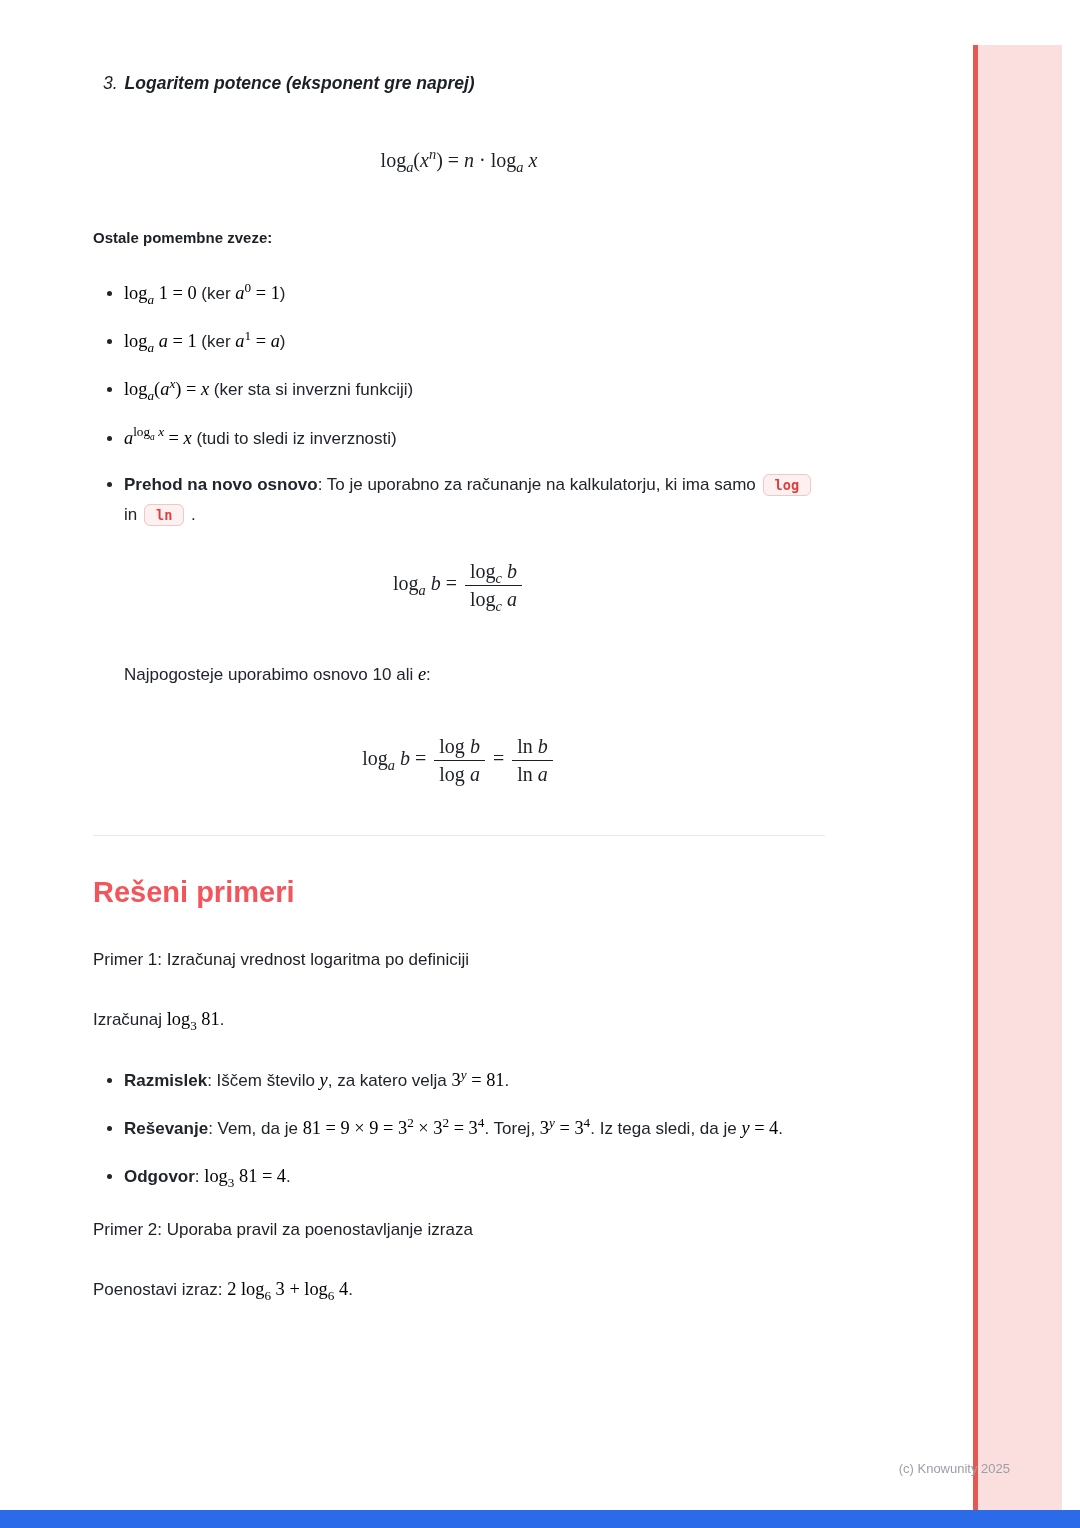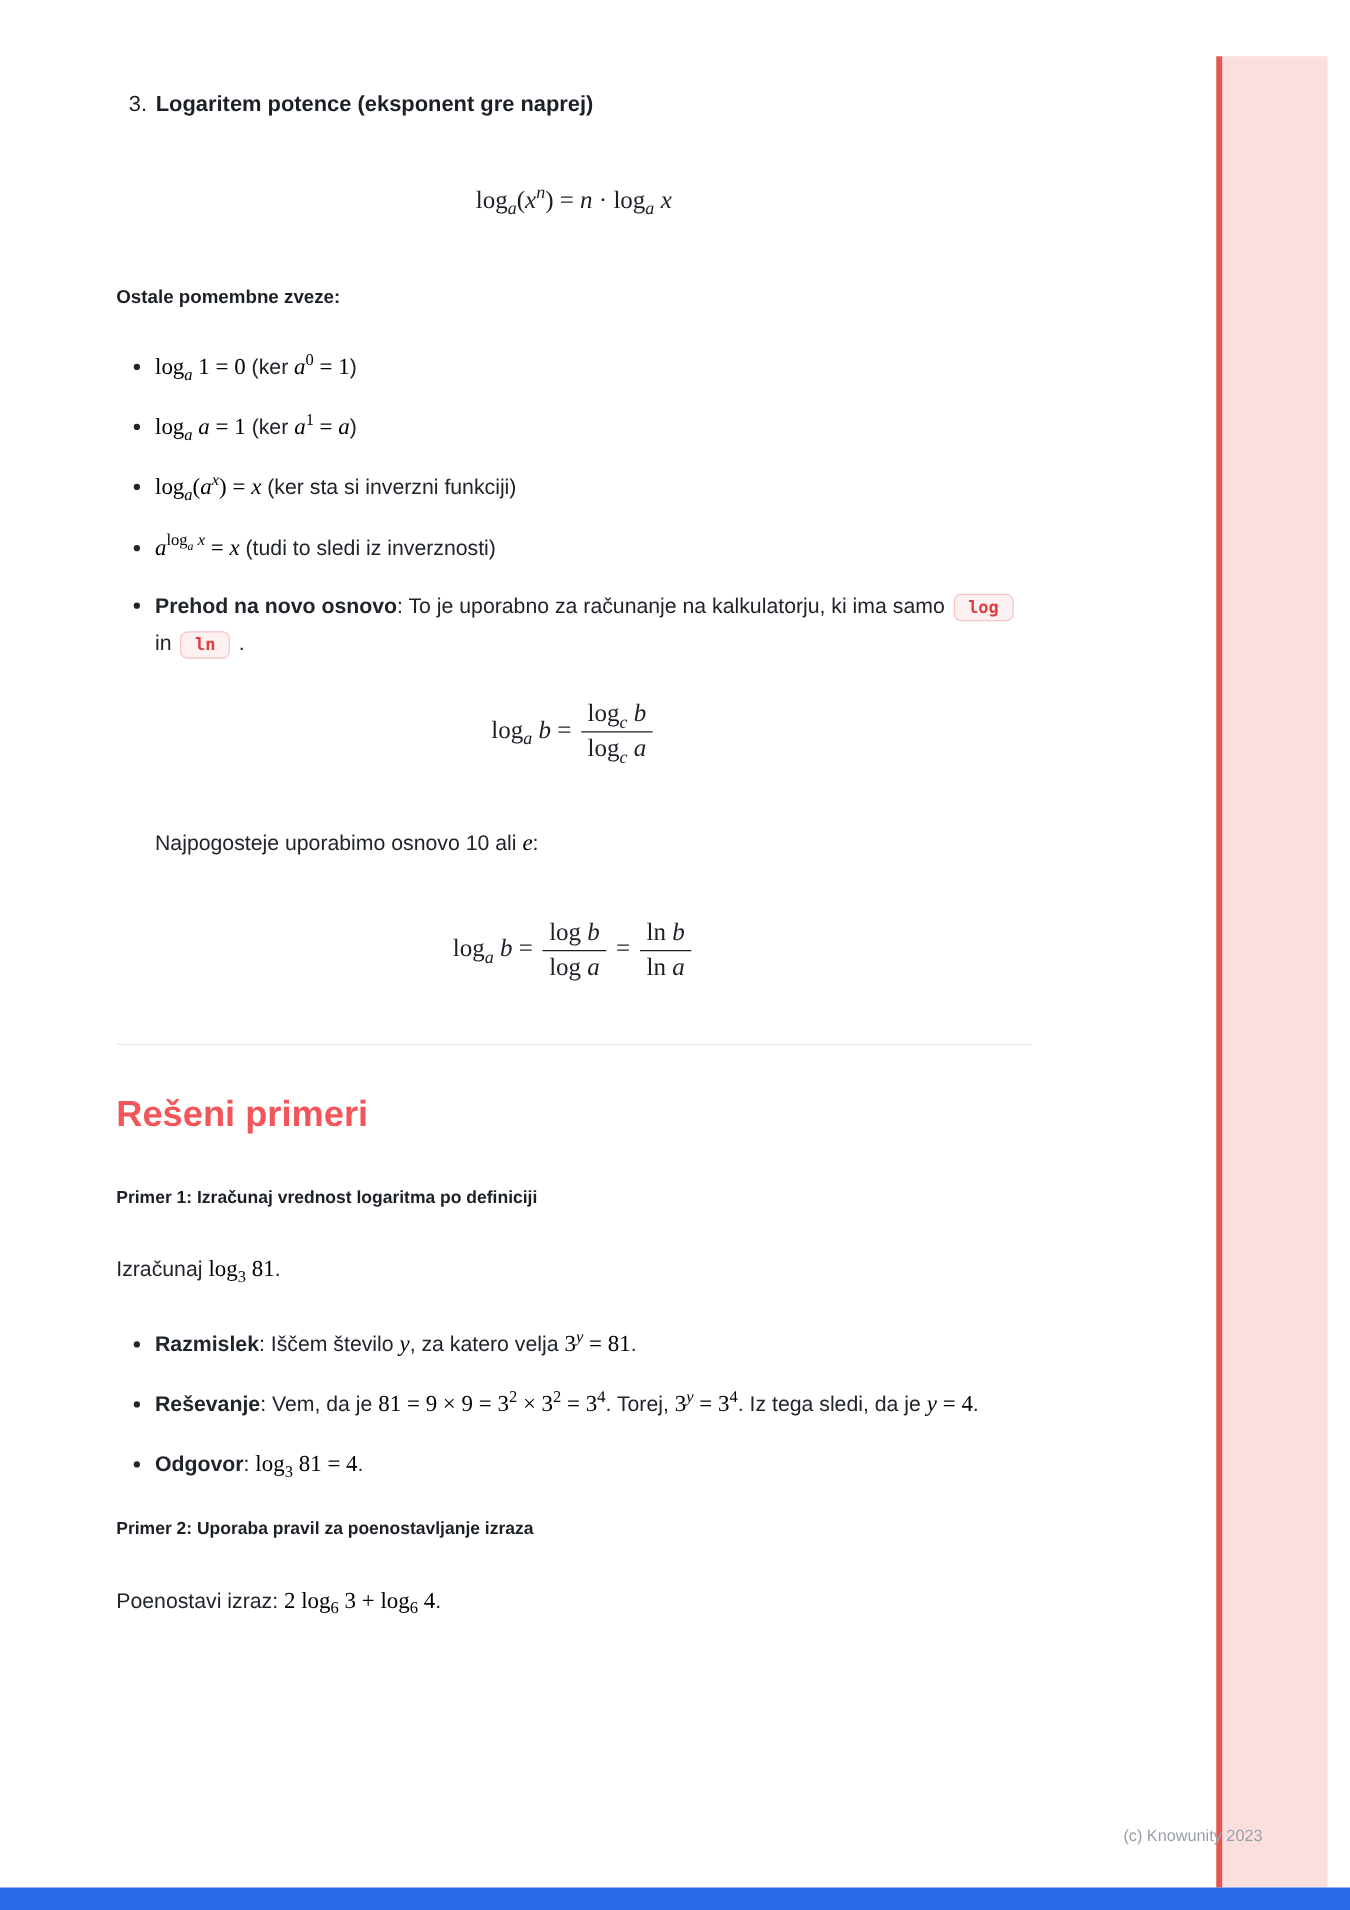--- a/index.html
+++ b/index.html
@@ -50,20 +50,21 @@
   .fr-d { display:block; padding:1px 5px 0; border-top:1.3px solid currentColor; }
   .bp { font-size:1.5em; vertical-align:middle; line-height:1; font-weight:400; }
   
   .formula-1 { margin-bottom:56px; }
   .rule-heading {
     font-size:17.5px;
     font-weight:400;
     margin-left:10px;
     margin-bottom:48px;
     color:#1b1f26;
+    font-style:italic;
   }
   .rule-heading .rule-num { margin-right:7px; }
   .rule-heading strong { font-weight:700; }
   .formula-2 { margin-bottom:50px; }
   .section-heading {
     font-size:15px;
     font-weight:700;
     margin-bottom:28px;
     color:#1b1f26;
   }
@@ -97,22 +98,22 @@
     border-top:1px solid #e7e9ec;
     margin-top:48px;
   }
   .h2-red {
     margin-top:34px;
     font-size:29px;
     font-weight:700;
     color:#f2565b;
   }
   .example-heading {
-    font-size:14px;
-    font-weight:700;
+    font-size:17px;
+    font-weight:400;
     color:#1b1f26;
   }
   .example-heading-1 { margin-top:32px; }
   .para-task-1 { margin-top:32px; }
   ul.steps-list { margin-top:30px; }
   .example-heading-2 { margin-top:24px; }
   .para-task-2 { margin-top:32px; }
   
   .side-line {
     position:absolute;
@@ -195,17 +196,17 @@
 
     <h4 class="example-heading example-heading-2">Primer 2: Uporaba pravil za poenostavljanje izraza</h4>
 
     <p class="para para-task-2">Poenostavi izraz: <span class="m">2 log<sub>6</sub> 3 + log<sub>6</sub> 4</span>.</p>
 
   </div>
 
   <div class="side-line"></div>
   <div class="side-bar"></div>
 
-  <div class="footer-credit">(c) Knowunity 2023</div>
+  <div class="footer-credit">(c) Knowunity 2025</div>
 
   <div class="bottom-bar"></div>
 
 </div>
 
 </body></html>

